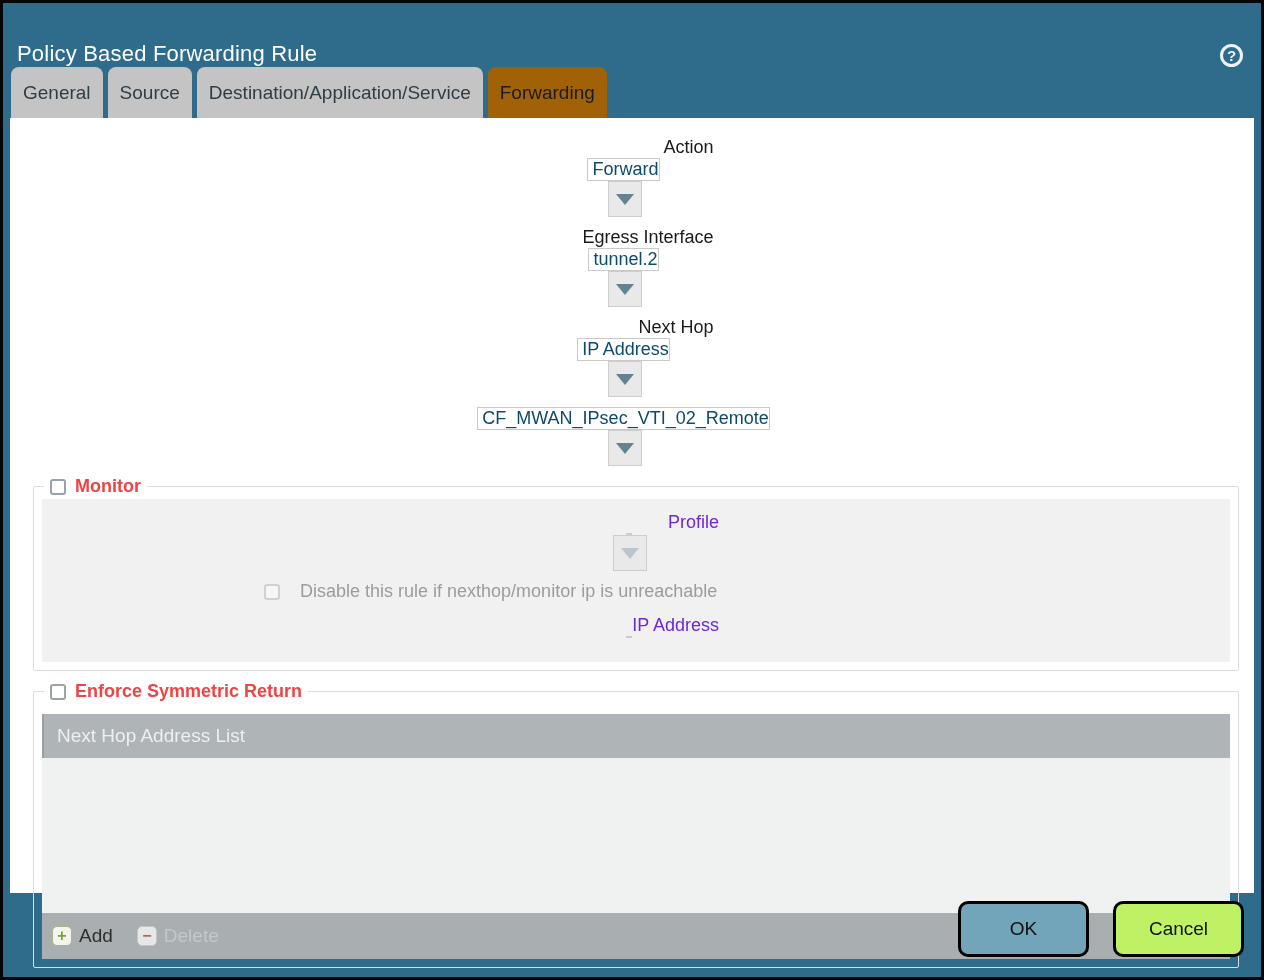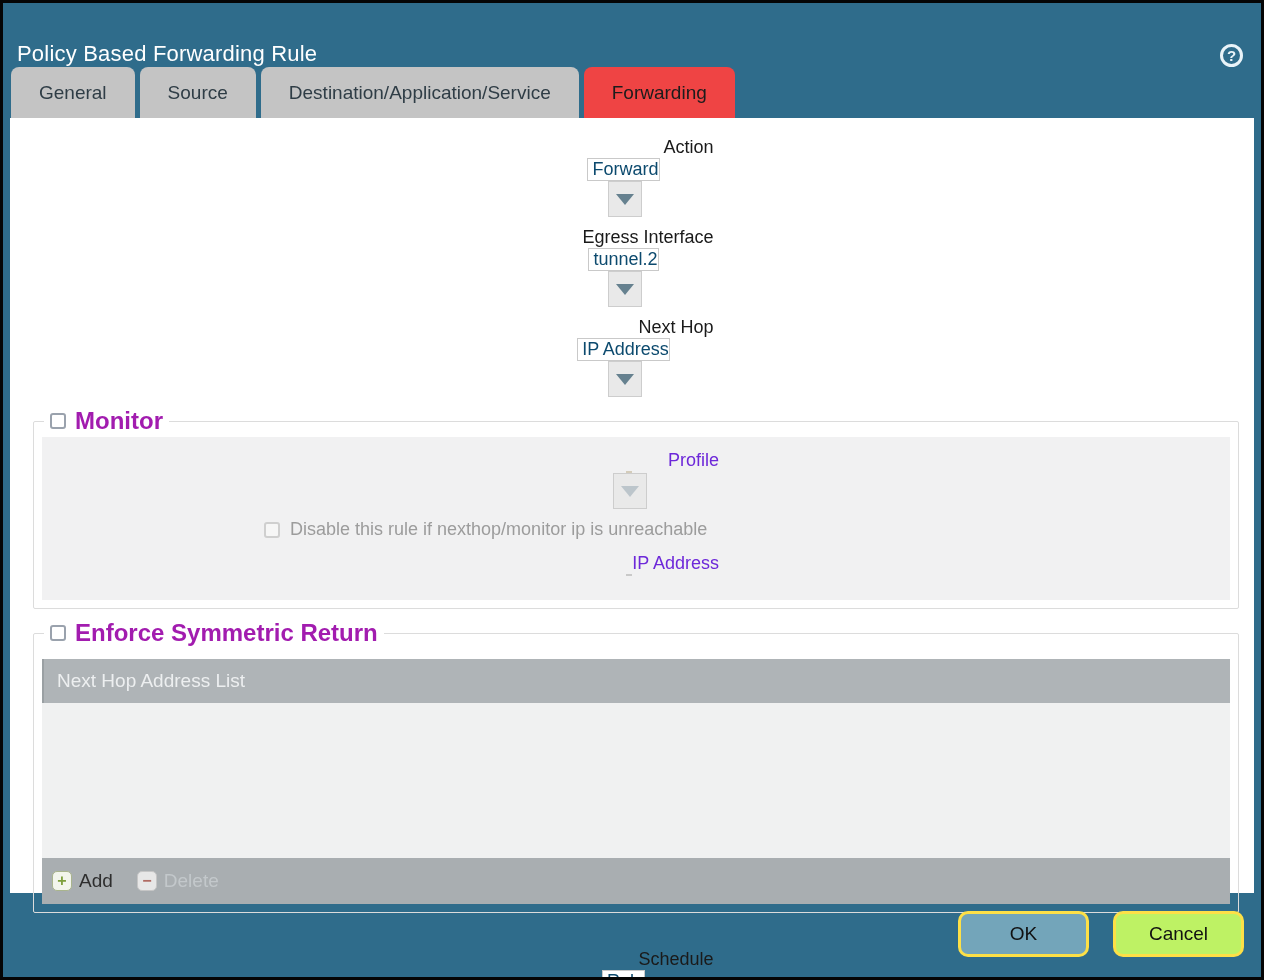--- a/index.html
+++ b/index.html
@@ -10,61 +10,61 @@
     font-family:"Liberation Sans",sans-serif;overflow:hidden;
   }
   
   .titlebar{height:64px;display:flex;align-items:flex-end;padding:0 18px 0 14px;}
   .title{color:#ffffff;font-size:22px;letter-spacing:.2px;}
   .help{margin-left:auto;width:23px;height:23px;border:3px solid #e9f3f8;border-radius:50%;
     color:#eaf4f9;font-weight:bold;font-size:15px;display:flex;align-items:center;justify-content:center;
     cursor:pointer;}
   
   .tabs{display:flex;gap:5px;padding-left:8px;height:51px;}
-  .tab{background:#c4c4c4;color:#2f3d46;font-size:19px;padding:0 28px;display:flex;align-items:center;
+  .tab{background:#c4c4c4;color:#2f3d46;font-size:19px;padding:0 12px;display:flex;align-items:center;
     border-radius:8px 8px 0 0;cursor:pointer;white-space:nowrap;text-align:center;}
-  .tab.active{background:#ef4444;color:#1c1c1c;}
+  .tab.active{background:#a16207;color:#1c1c1c;}
   
   .content{position:absolute;left:7px;right:7px;top:115px;height:775px;background:#ffffff;padding-top:19px;}
   .row{display:flex;align-items:center;margin:0 17px 10px 0;flex-direction:column;}
   .flabel{width:198px;text-align:right;padding-right:9px;font-size:18px;color:#1a1a1a;flex:none;}
   .field{flex:1;height:18px;border:1px solid #c9c9c9;display:flex;align-items:center;
     padding-left:4px;font-size:18px;color:#0c4a6e;background:#fff;cursor:pointer;overflow:hidden;}
   .ddbtn{flex:none;width:34px;height:36px;margin-left:2px;background:#e9e9e9;border:1px solid #cdcdcd;
     display:flex;align-items:center;justify-content:center;cursor:pointer;}
   .tri{width:0;height:0;border-left:9px solid transparent;border-right:9px solid transparent;
     border-top:11px solid #66818f;}
   .ddbtn.dis .tri{border-top-color:#bcc5cb;}
   
   fieldset.group{margin:10px 15px 0 23px;border:1px solid #dcdcdc;border-radius:2px;padding:2px 8px 8px;}
   legend{display:flex;align-items:center;gap:9px;padding:0 6px;margin-left:2px;}
   .checkbox{width:16px;height:16px;border:2px solid #9aa2ad;border-radius:3px;background:#fff;flex:none;cursor:pointer;}
   .checkbox.dis{border-color:#cfcfcf;background:#f6f6f6;}
-  .gtitle{font-size:24px;font-weight:bold;color:#a21caf;}
+  .gtitle{font-size:18px;font-weight:bold;color:#ef4444;}
   .panel{background:#f1f1f2;padding:13px 0 14px;}
   .panel .row{margin-right:14px;}
   .panel .flabel{color:#6d28d9;}
   .field.beige{background:#f5eedc;border-color:#d4ccba;}
   .field.dimmed{background:#fbfbfb;}
-  .chkrow{display:flex;align-items:center;gap:10px;margin:3px 8px 13px 222px;color:#9c9c9c;font-size:18px;}
+  .chkrow{display:flex;align-items:center;gap:20px;margin:3px 8px 13px 222px;color:#9c9c9c;font-size:18px;}
   
   .table{margin-top:10px;}
   .thead{height:44px;background:#afb4b7;color:#edeff0;font-size:19px;display:flex;align-items:center;
     padding-left:13px;border-left:2px solid #9aa0a3;}
   .tbody{height:155px;background:#f0f1f1;}
   .tfoot{height:46px;background:#a9aeb1;display:flex;align-items:center;padding-left:10px;gap:24px;}
   .tbtn{display:flex;align-items:center;gap:7px;font-size:19px;color:#2e2e2e;cursor:pointer;}
   .ticon{width:20px;height:20px;border-radius:5px;display:flex;align-items:center;justify-content:center;
     font-weight:bold;font-size:16px;line-height:1;}
   .ticon.plus{background:#f3f5ec;border:1px solid #a9b48d;color:#7e9f3c;}
   .ticon.minus{background:#e7e7e7;border:1px solid #c6c6c6;color:#b06a62;}
   .tbtn.del{color:#c3c8cb;cursor:default;}
   .schedule{margin-top:36px;align-items:center;}
   
-  .btn{position:absolute;height:46px;width:131px;border-radius:10px;border:3px solid #fde047;
+  .btn{position:absolute;height:56px;width:131px;border-radius:10px;border:3px solid #000000;
     font-size:19px;display:flex;align-items:center;justify-content:center;color:#111;cursor:pointer;}
   .btn.ok{right:172px;bottom:20px;background:#73a5ba;}
   .btn.cancel{right:17px;bottom:20px;background:#bef264;}
 </style>
 </head>
 <body>
 
 <div class="frame">
 
   <div class="titlebar">
@@ -104,20 +104,29 @@
     <div class="row">
       <label class="flabel">Next Hop</label>
       <div class="field">
         <span>IP Address</span>
       </div>
       <div class="ddbtn">
         <span class="tri"></span>
       </div>
     </div>
 
+    <div class="row">
+      <label class="flabel"></label>
+      <div class="field">
+        <span>CF_MWAN_IPsec_VTI_02_Remote</span>
+      </div>
+      <div class="ddbtn">
+        <span class="tri"></span>
+      </div>
+    </div>
 
     <fieldset class="group">
       <legend>
         <span class="checkbox"></span>
         <span class="gtitle">Monitor</span>
       </legend>
       <div class="panel">
         <div class="row">
           <label class="flabel">Profile</label>
           <div class="field beige">

